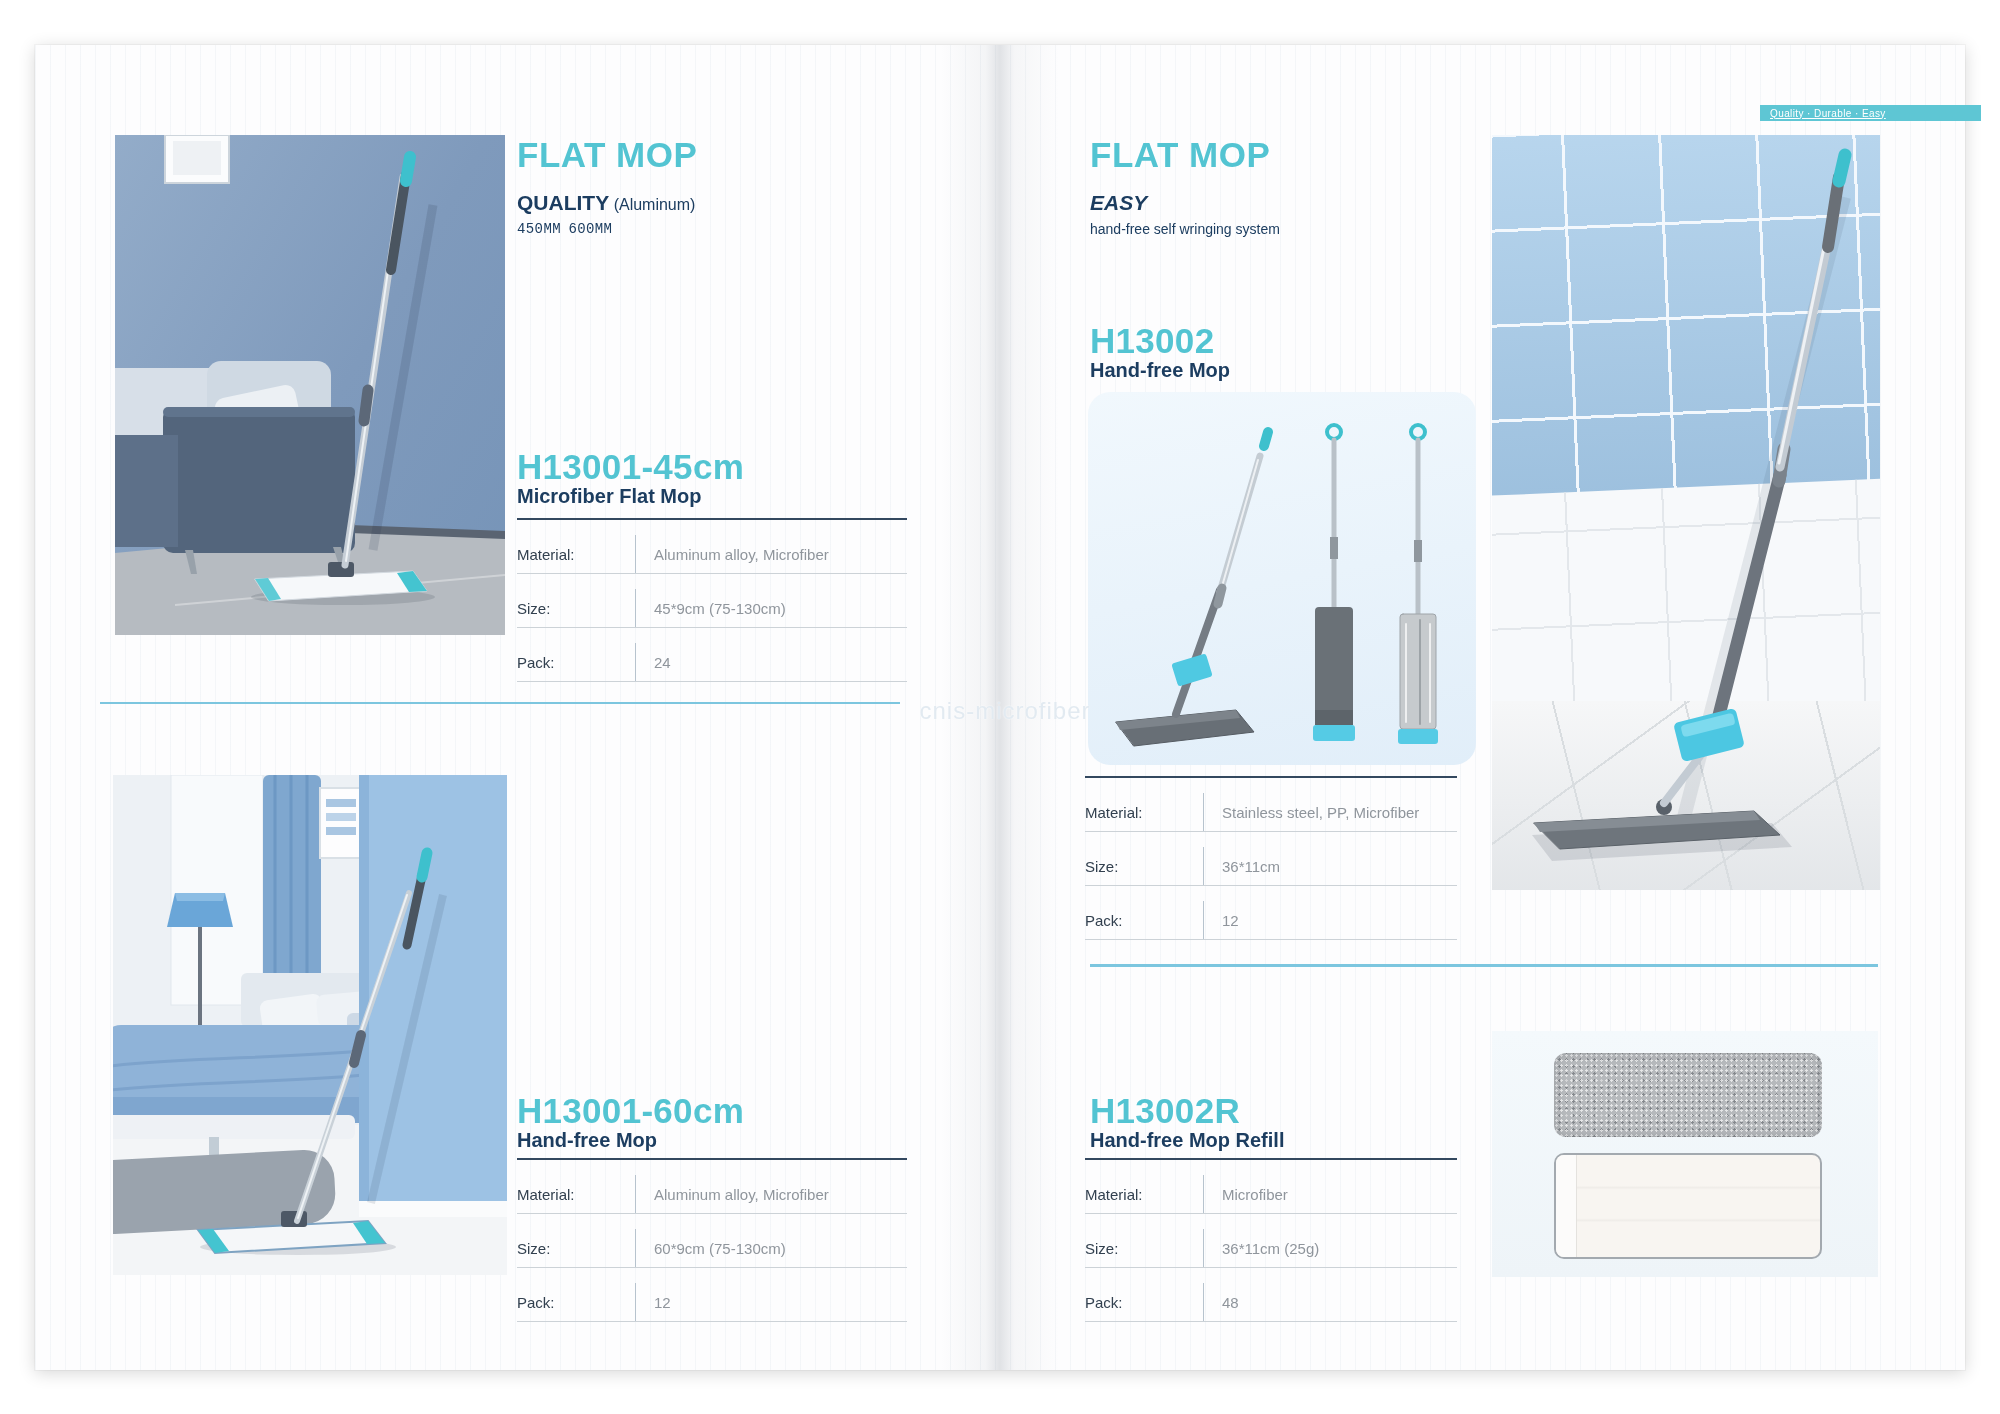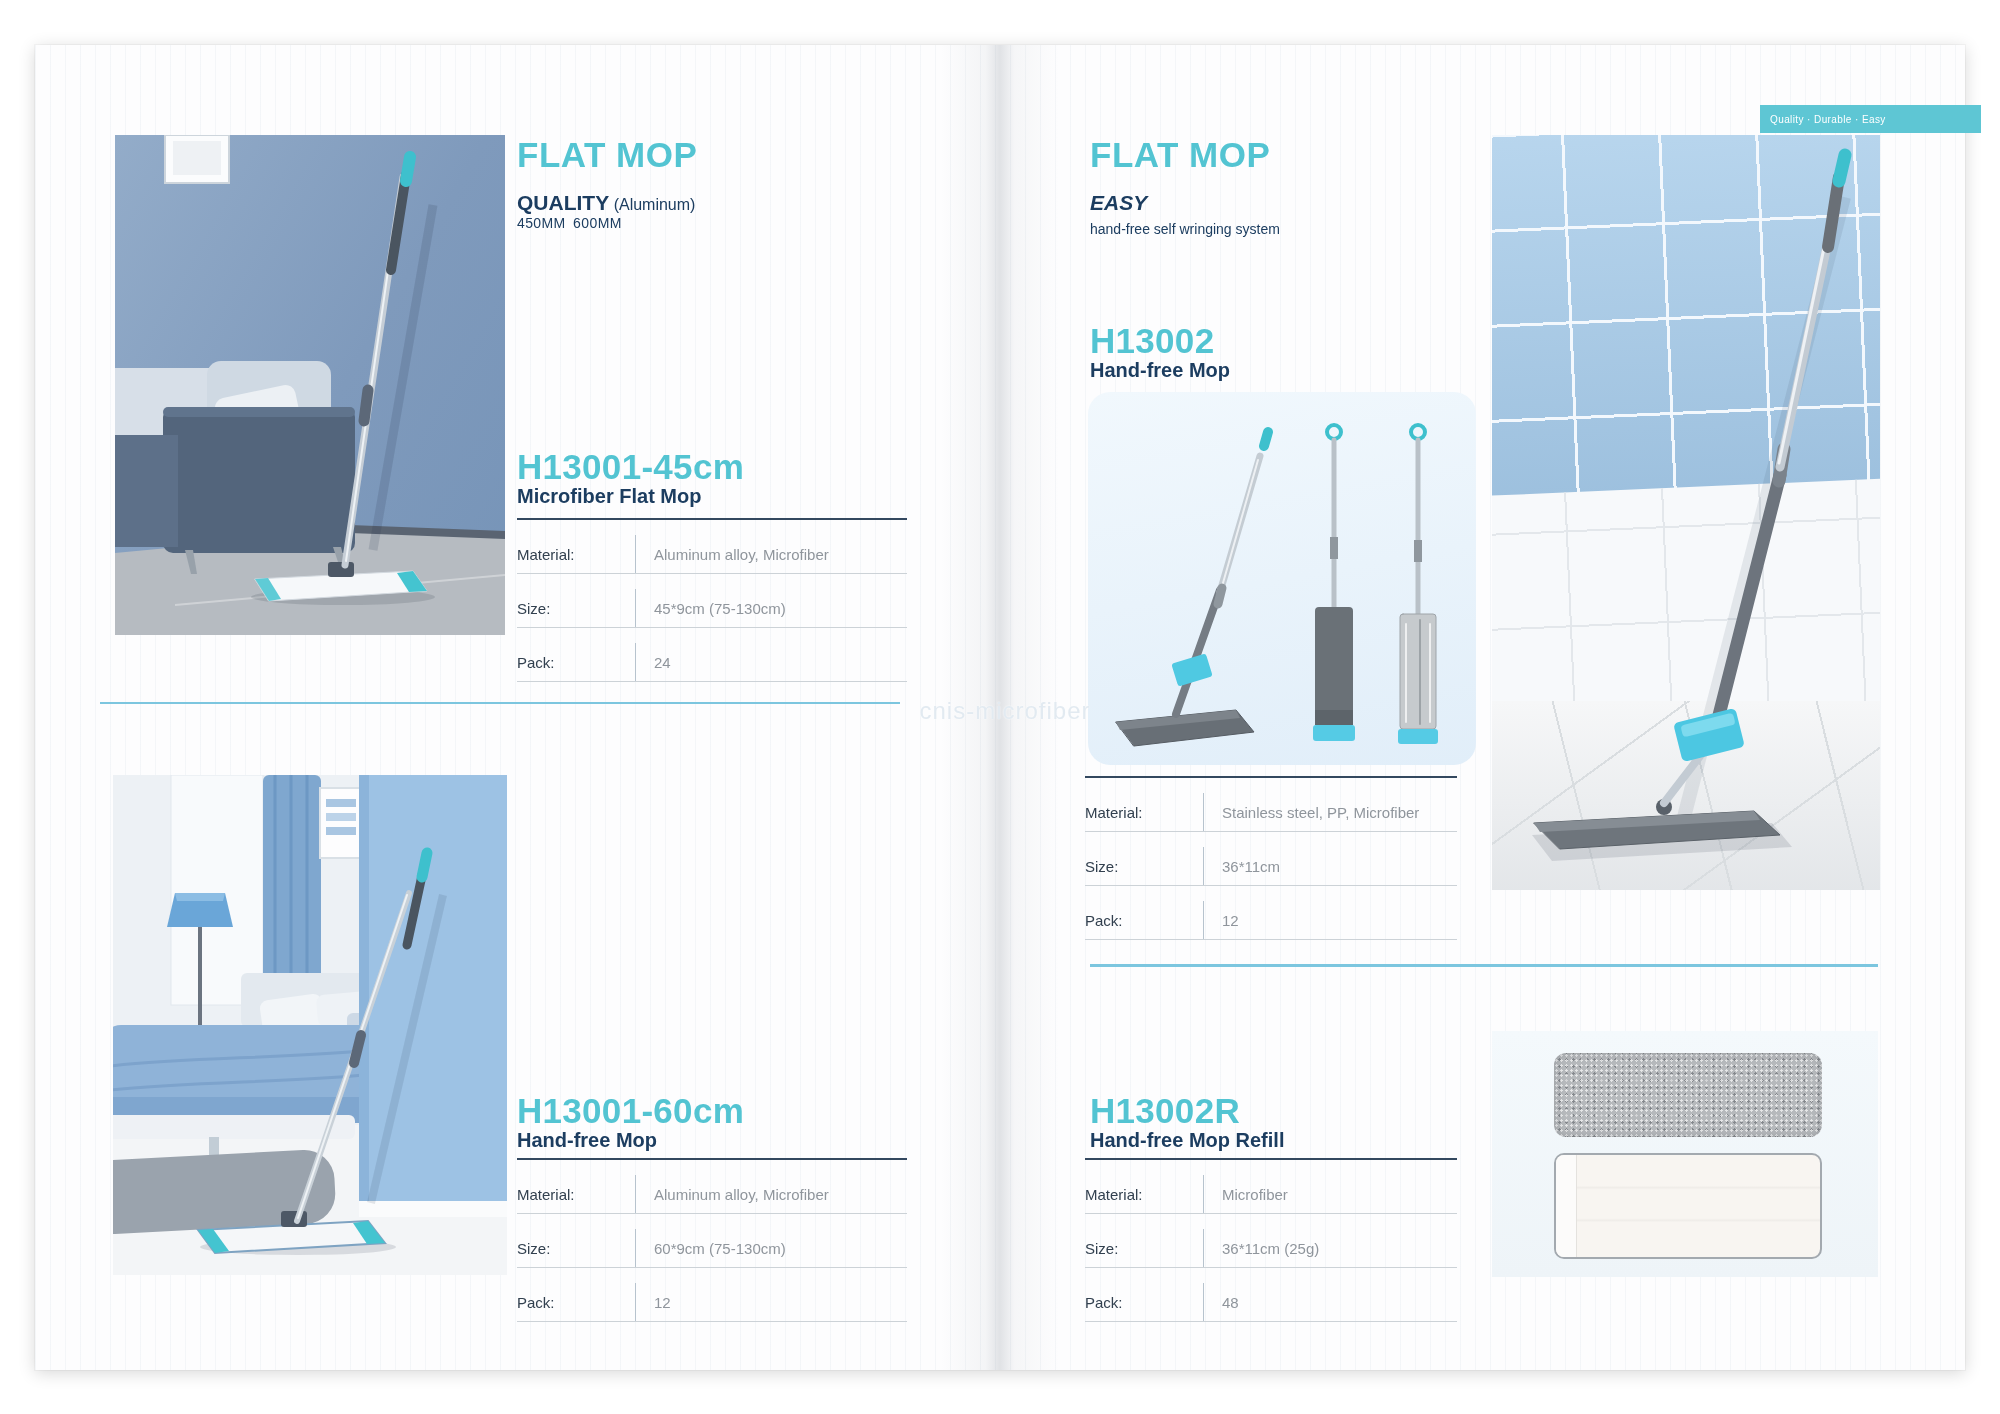--- a/index.html
+++ b/index.html
@@ -125,21 +125,21 @@
           <line x1="295" y1="22" x2="291" y2="46" stroke="#3ec0cd" stroke-width="12"></line>
         </g>
       </svg>
     </div>
 
     <div class="abs big-title" style="left:482px;top:92px;">FLAT MOP</div>
     <div class="abs" style="left:482px;top:146px;">
       <span class="sub-strong">QUALITY</span>
       <span class="sub-note">(Aluminum)</span>
     </div>
-    <div class="abs sizes-line" style="left:482px;top:170px;">450MM 600MM</div>
+    <div class="abs sizes-line" style="left:482px;top:176px;font-family:Liberation Mono, monospace;">450MM 600MM</div>
 
     <div class="abs prod-code" style="left:482px;top:404px;">H13001-45cm</div>
     <div class="abs prod-name" style="left:482px;top:441px;">Microfiber Flat Mop</div>
     <div class="abs spec-table" style="left:482px;top:473px;width:390px;">
       <div class="spec-row">
         <div class="spec-label">Material:</div>
         <div class="spec-value">Aluminum alloy, Microfiber</div>
       </div>
       <div class="spec-row">
         <div class="spec-label">Size:</div>
@@ -221,21 +221,21 @@
       <div class="spec-row">
         <div class="spec-label">Size:</div>
         <div class="spec-value">60*9cm (75-130cm)</div>
       </div>
       <div class="spec-row">
         <div class="spec-label">Pack:</div>
         <div class="spec-value">12</div>
       </div>
     </div>
 
-    <div class="abs badge" style="left:1725px;top:60px;width:211px;height:28px;">Quality · Durable · Easy</div>
+    <div class="abs badge" style="left:1725px;top:60px;width:211px;height:16px;text-decoration:underline;">Quality · Durable · Easy</div>
 
     <div class="abs big-title" style="left:1055px;top:92px;">FLAT MOP</div>
     <div class="abs sub-strong" style="left:1055px;top:146px;font-style:italic;">EASY</div>
     <div class="abs tagline" style="left:1055px;top:176px;">hand-free self wringing system</div>
 
     <div class="abs prod-code" style="left:1055px;top:278px;">H13002</div>
     <div class="abs prod-name" style="left:1055px;top:315px;">Hand-free Mop</div>
 
     <div class="photo panel abs" style="left:1053px;top:347px;width:388px;height:373px;">
       <svg width="388" height="373" viewBox="0 0 388 373">

